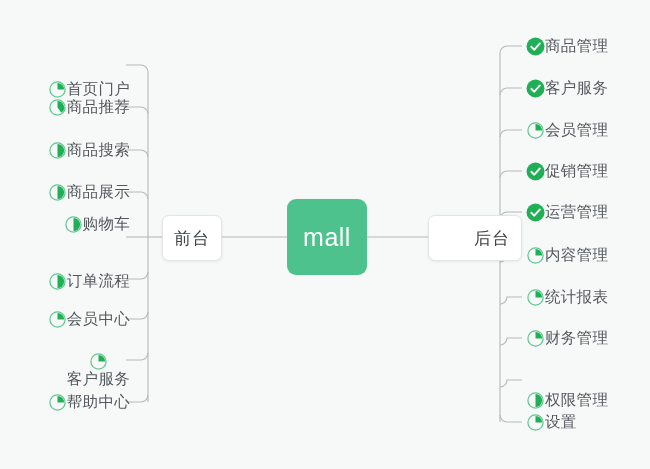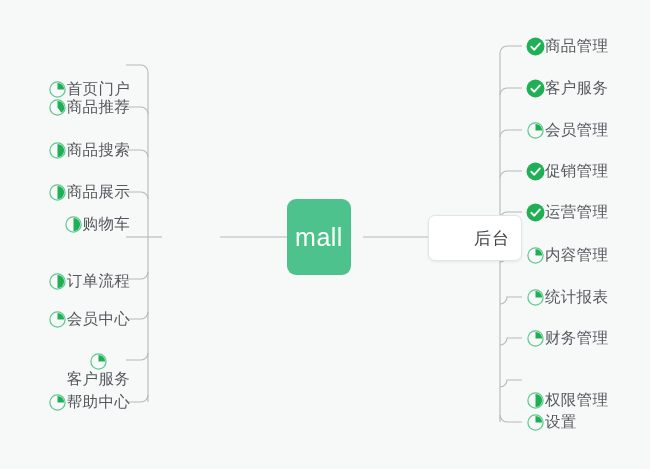--- a/index.html
+++ b/index.html
@@ -81,21 +81,21 @@
     color: #3f4448;
     letter-spacing: 1px;
   }
   #node-front { left: 162px; top: 215px; width: 58px; height: 44px; }
   #node-back  { left: 428px; top: 215px; width: 58px; height: 44px; padding-left: 34px; }
   
   #root-node {
     position: absolute;
     left: 287px;
     top: 199px;
-    width: 64px;
+    width: 80px;
     height: 76px;
     border-radius: 9px;
     background: #4ec28d;
     display: flex;
     align-items: center;
     justify-content: center;
     color: #ffffff;
     font-size: 25px;
     letter-spacing: 0.5px;
   }
@@ -137,20 +137,23 @@
     <path d="M522,297 L507,297 A7,7 0 0 1 500,304"></path>
     <path d="M522,338 L507,338 A7,7 0 0 1 500,345"></path>
     <path d="M522,380 L507,380 A7,7 0 0 1 500,387"></path>
     <path d="M522,422 L507,422 A7,7 0 0 1 500,415"></path>
   </svg>
 
   <div id="root-node">
     <span>mall</span>
   </div>
 
+  <div id="node-front" class="node-box">
+    <span>前台</span>
+  </div>
 
   <div id="node-back" class="node-box">
     <span>后台</span>
   </div>
 
   <div id="leaves">
       <div class="leaf left" style="top: 52px; margin-top: 24px;">
         <span class="icon">
           <svg viewBox="0 0 19 19" xmlns="http://www.w3.org/2000/svg">
       <circle cx="9.5" cy="9.5" r="7.6" fill="none" stroke="#5ec98f" stroke-width="1.25"></circle>

